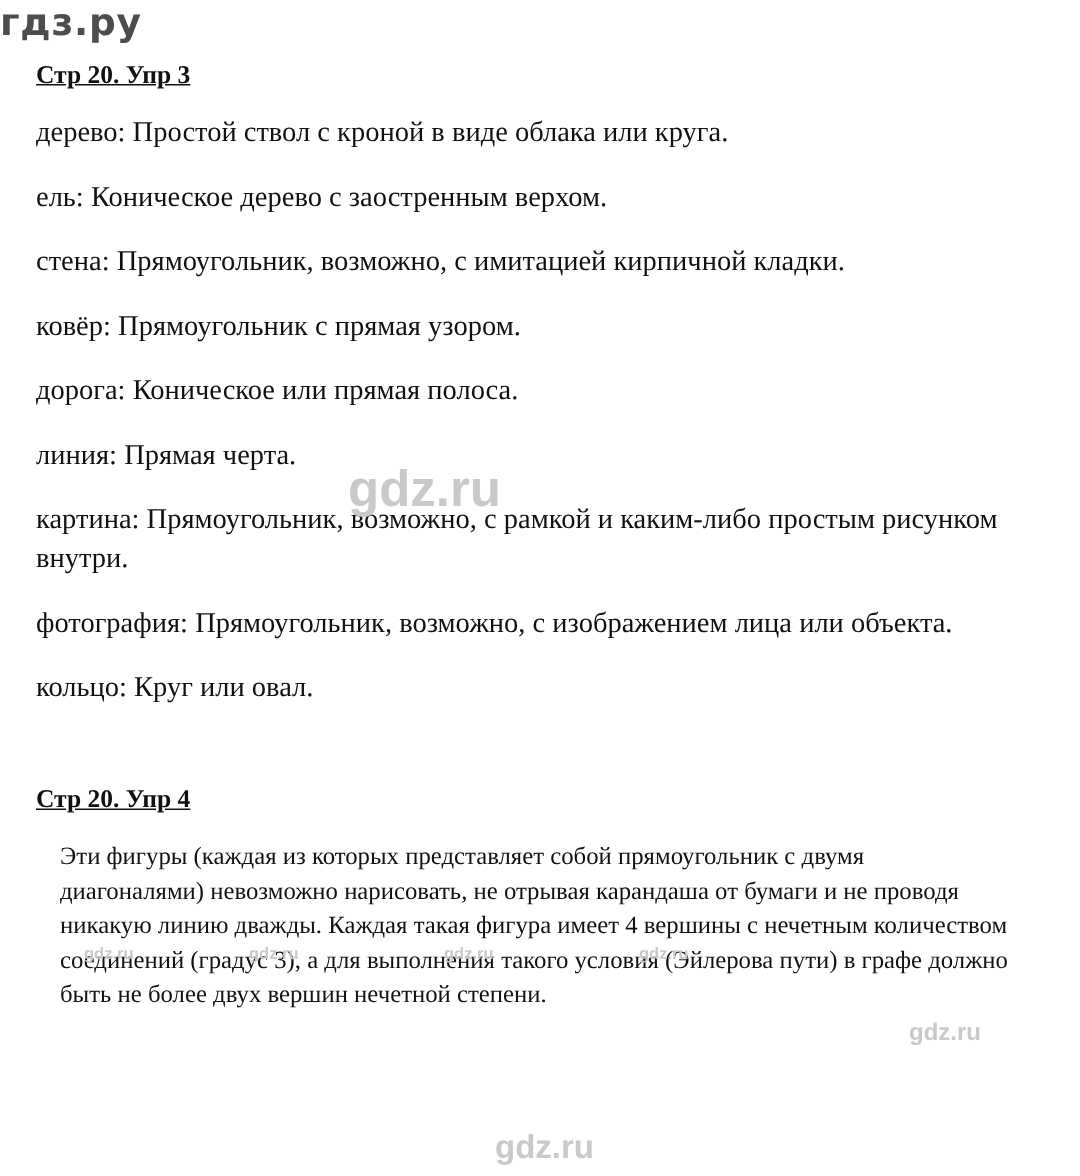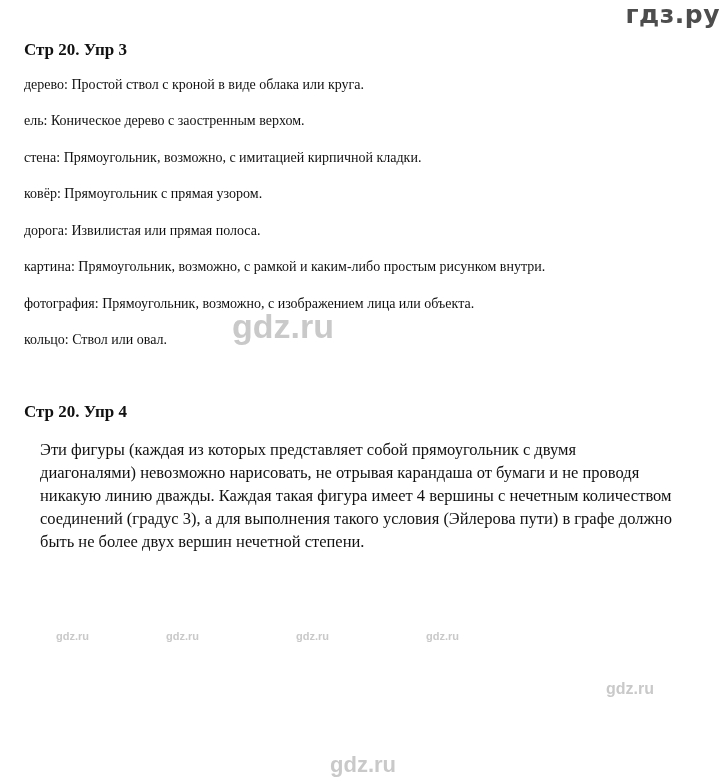--- a/index.html
+++ b/index.html
@@ -18,42 +18,43 @@
   .page {
     position: relative;
     width: 720px;
     height: 784px;
   }
   .site-logo {
     position: absolute;
     top: 0px;
     left: 0;
     width: 720px;
-    text-align: right;
+    text-align: left;
     font-family: "DejaVu Sans", sans-serif;
     font-size: 25px;
     font-weight: bold;
     color: #4d4d4d;
     letter-spacing: 0.5px;
   }
   .content {
     position: absolute;
     top: 40px;
     left: 24px;
     width: 664px;
   }
   .section-title {
     font-size: 17px;
     font-weight: bold;
     color: #111111;
     margin: 0 0 16px 0;
     font-family: "Liberation Serif", serif;
+    text-decoration: underline;
   }
   .para {
-    font-size: 14px;
+    font-size: 19px;
     line-height: 1.32;
     margin: 0 0 18px 0;
     color: #111111;
   }
   .para:last-child {
     margin-bottom: 0;
   }
   .block-gap {
     height: 34px;
   }
@@ -106,24 +107,25 @@
   <div class="site-logo">гдз.ру</div>
 
   <div class="content">
 
     <h2 class="section-title">Стр 20. Упр 3</h2>
 
     <p class="para">дерево: Простой ствол с кроной в виде облака или круга.</p>
     <p class="para">ель: Коническое дерево с заостренным верхом.</p>
     <p class="para">стена: Прямоугольник, возможно, с имитацией кирпичной кладки.</p>
     <p class="para">ковёр: Прямоугольник с прямая узором.</p>
-    <p class="para">дорога: Извилистая или прямая полоса.</p>
+    <p class="para">дорога: Коническое или прямая полоса.</p>
+    <p class="para">линия: Прямая черта.</p>
     <p class="para">картина: Прямоугольник, возможно, с рамкой и каким-либо простым рисунком внутри.</p>
     <p class="para">фотография: Прямоугольник, возможно, с изображением лица или объекта.</p>
-    <p class="para">кольцо: Ствол или овал.</p>
+    <p class="para">кольцо: Круг или овал.</p>
 
     <div class="block-gap"></div>
 
     <h2 class="section-title">Стр 20. Упр 4</h2>
 
     <p class="para-long">Эти фигуры (каждая из которых представляет собой прямоугольник с двумя диагоналями) невозможно нарисовать, не отрывая карандаша от бумаги и не проводя никакую линию дважды. Каждая такая фигура имеет 4 вершины с нечетным количеством соединений (градус 3), а для выполнения такого условия (Эйлерова пути) в графе должно быть не более двух вершин нечетной степени.</p>
 
   </div>
 
   <div class="wm wm-big wm-center-big">gdz.ru</div>

